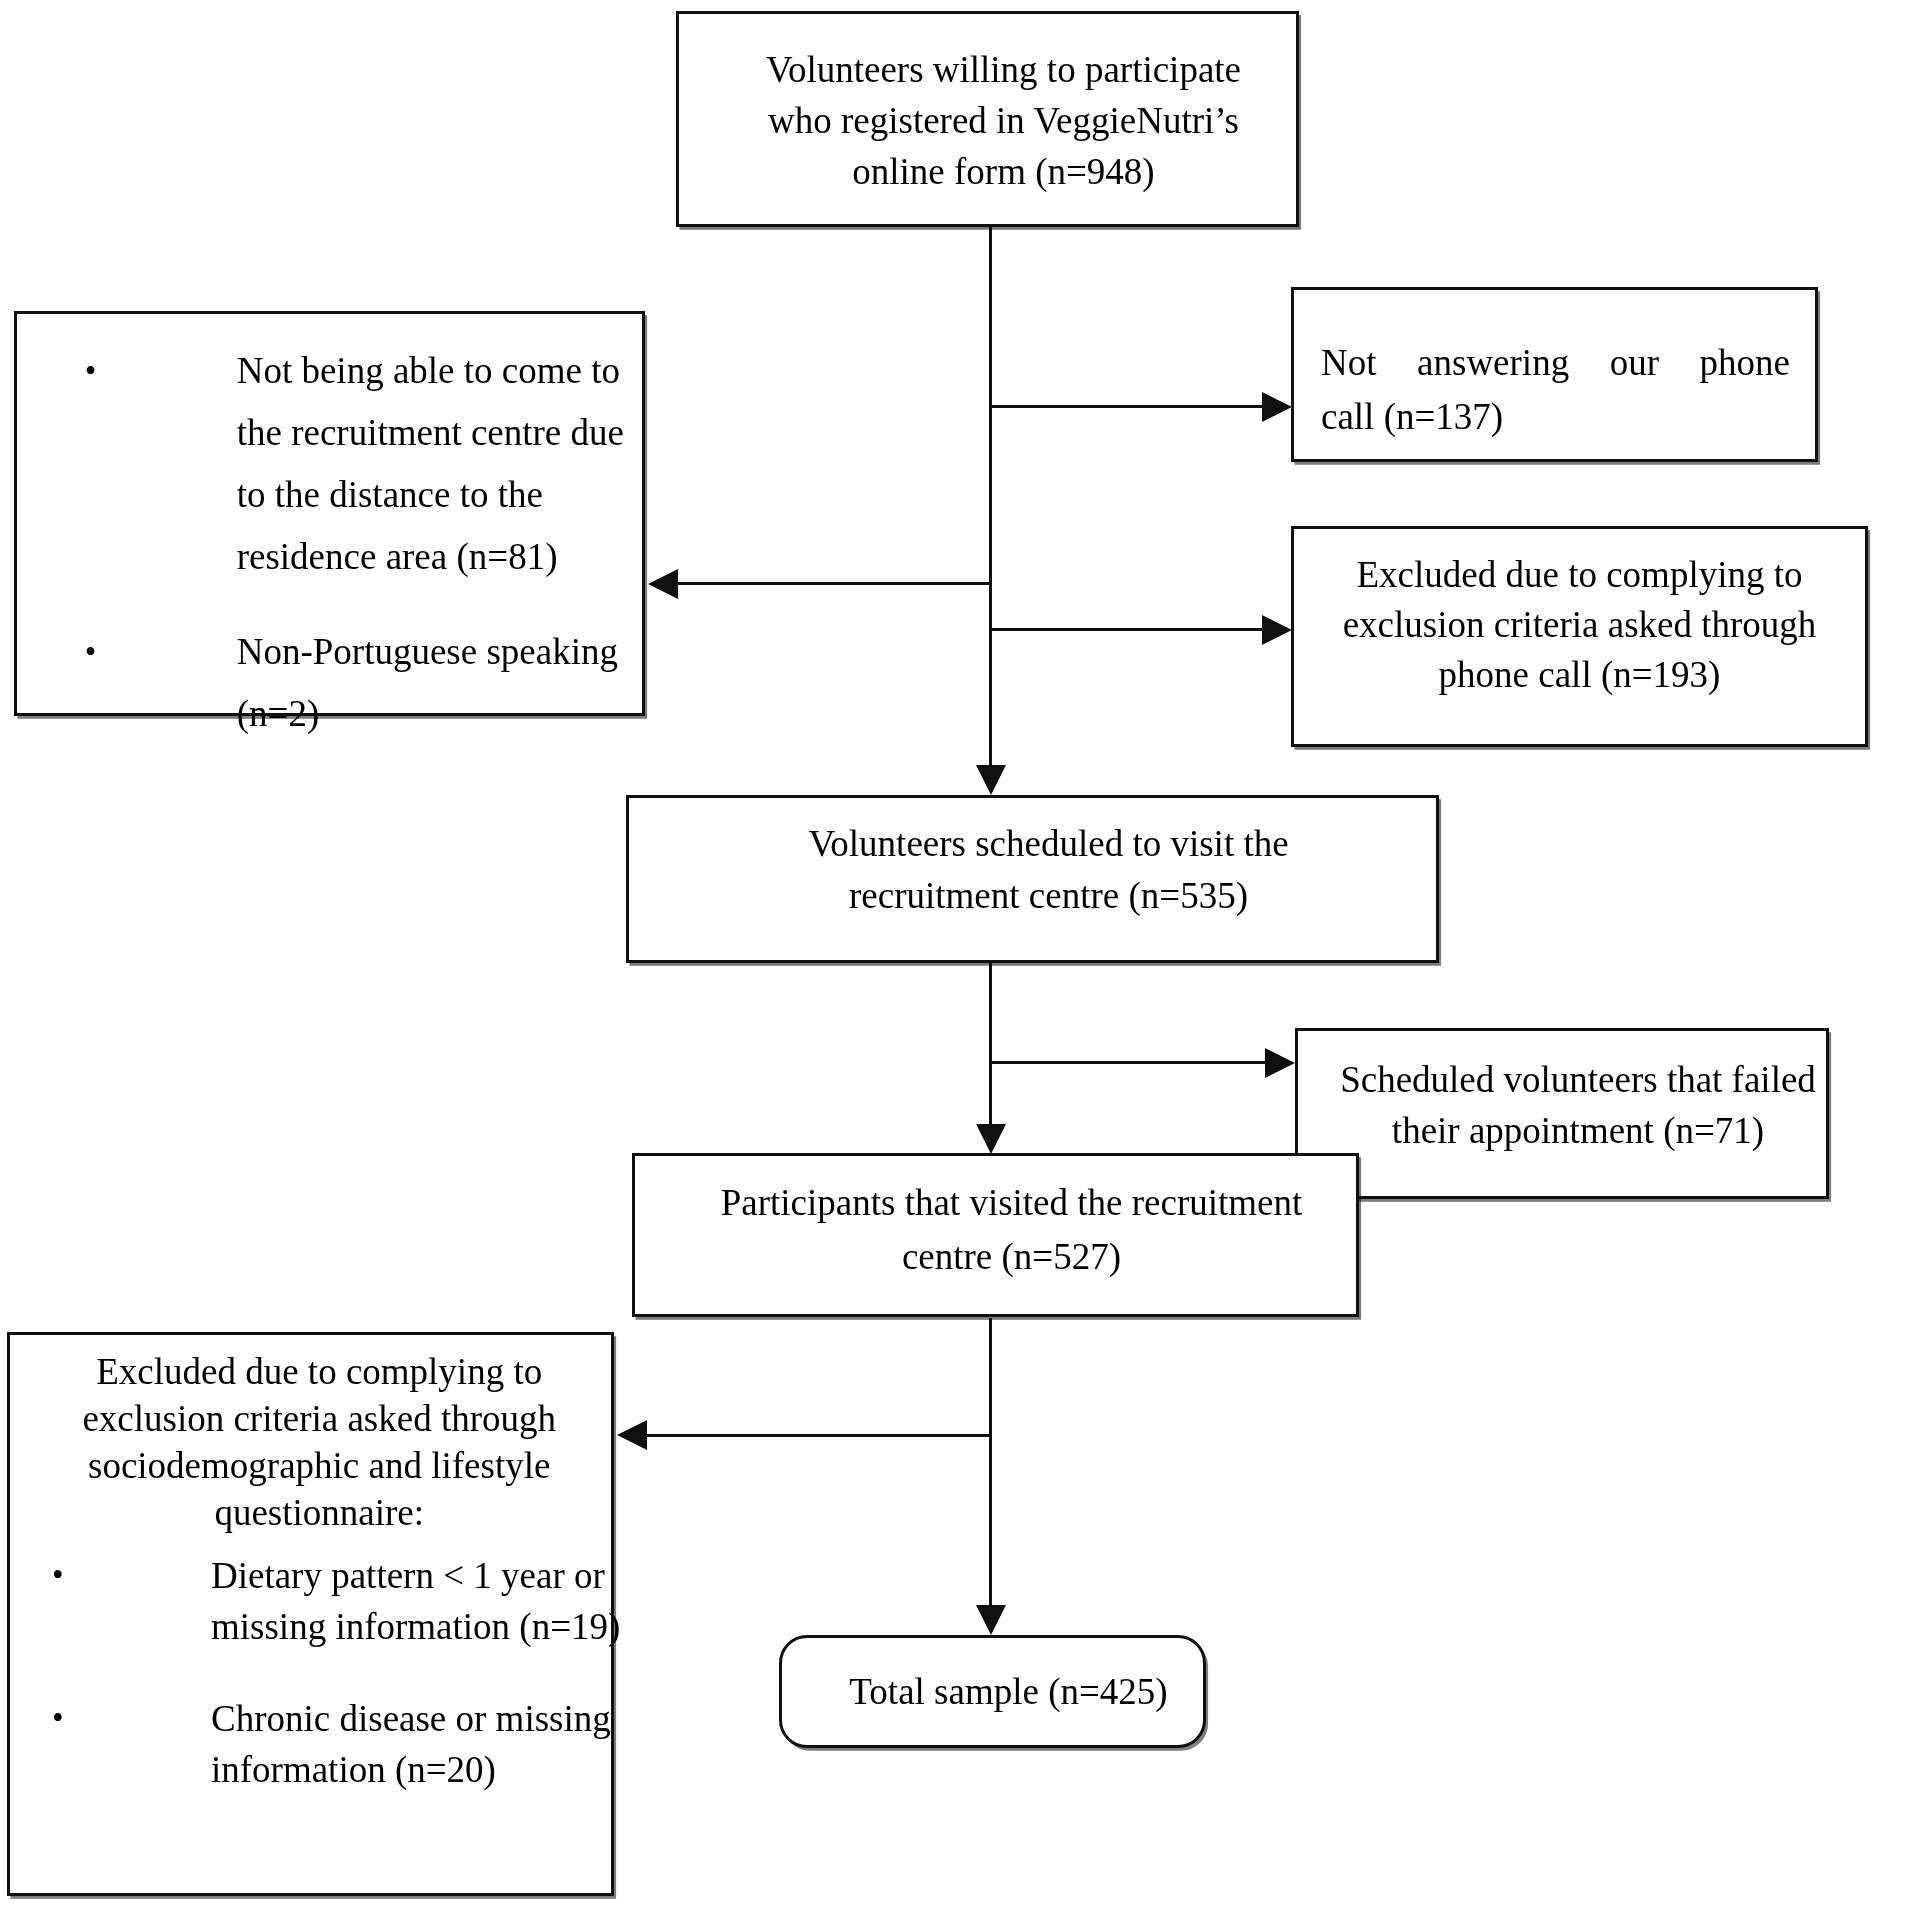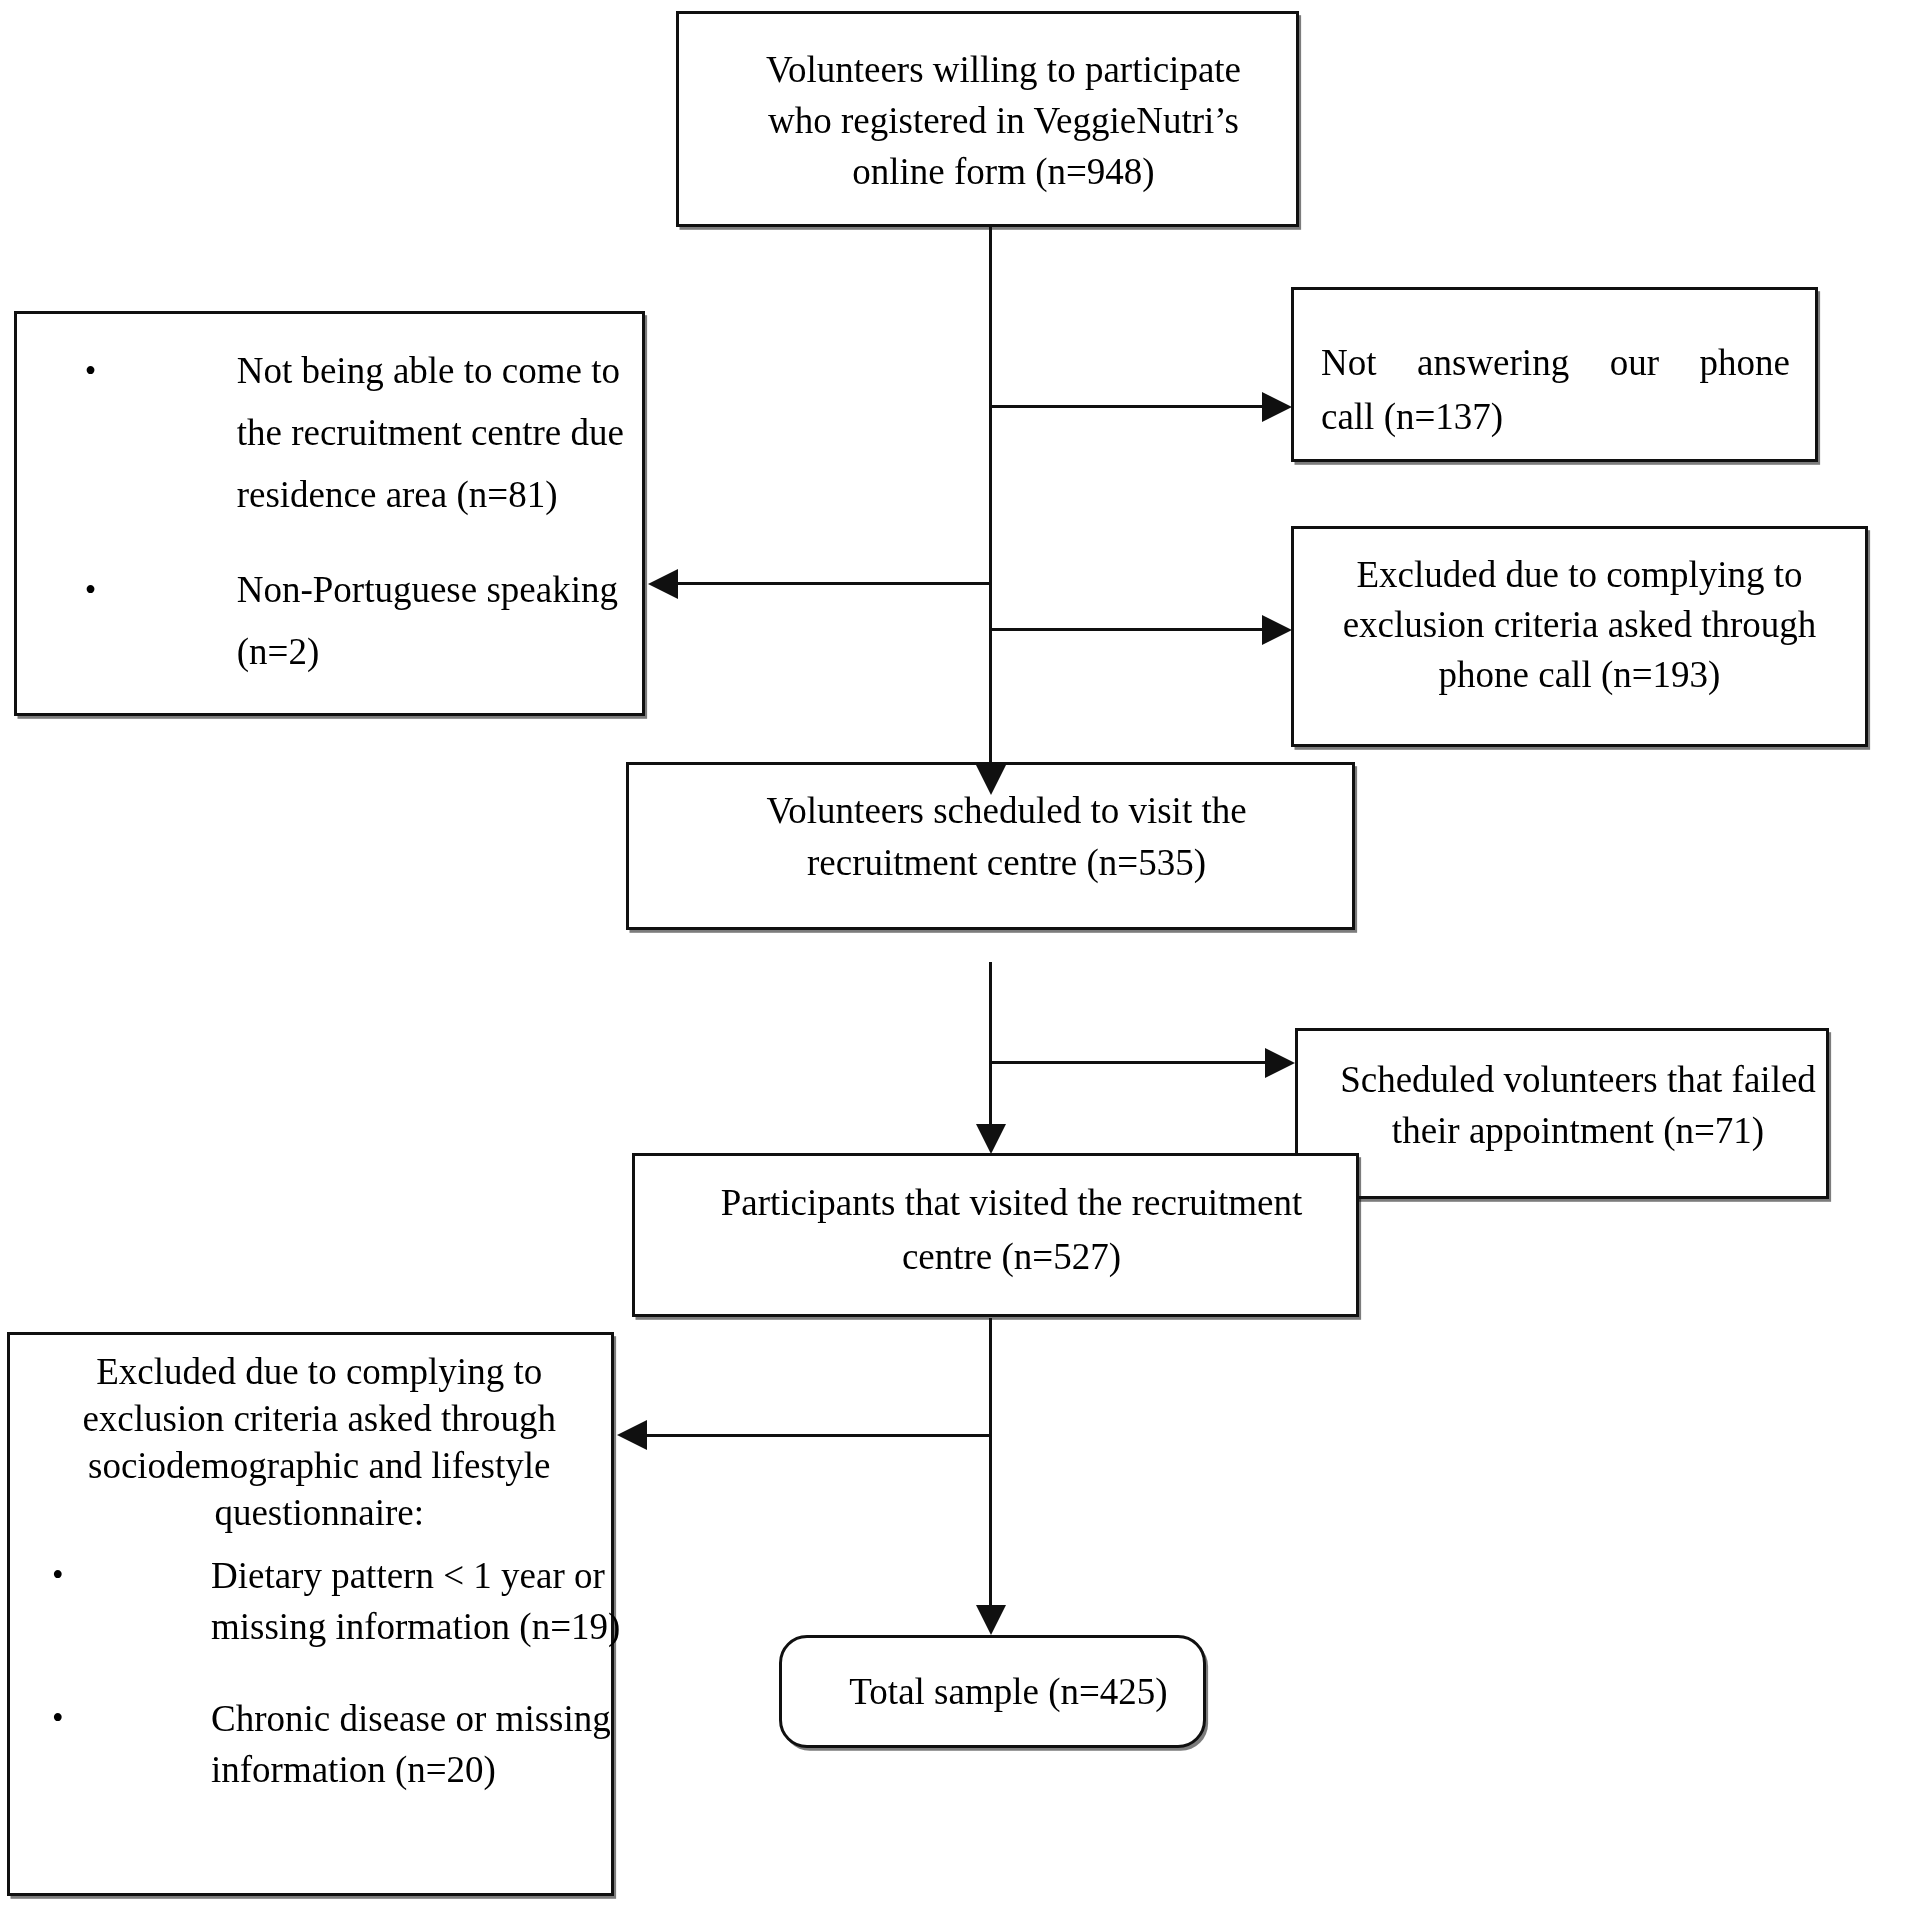--- a/index.html
+++ b/index.html
@@ -25,21 +25,21 @@
   
   #box-registered    { left:676px;  top:11.3px;   width:623px;  height:216px; padding-top:30px; }
   #box-registered .ln { line-height:51px; }
   #box-excl-distance { left:14px;   top:311px;  width:631px;  height:405px; padding:25.5px 14px 0 50px; }
   #box-excl-distance .ln { line-height:62px; }
   #box-not-answering { left:1291px; top:287px;  width:527px;  height:175px; padding:22.6px 25px 0 27px; }
   #box-not-answering .ln { line-height:54px; }
   #box-not-answering .stretch { text-align:justify; text-align-last:justify; word-spacing:0.55em; white-space:normal;margin-top:23px; }
   #box-excl-phone    { left:1291px; top:526px;  width:577px;  height:221px; padding:21px 14px 0 14px; }
   #box-excl-phone .ln { line-height:50px; }
-  #box-scheduled     { left:626px;  top:762px; width:729px; height:168px; padding-top:20px; }
+  #box-scheduled     { left:626px;  top:795px; width:813px; height:168px; padding-top:20px; }
   #box-scheduled .ln { line-height:52px; }
   #box-failed        { left:1295px; top:1028px; width:534px;  height:171px; padding-top:22.6px; }
   #box-failed .ln { line-height:51px; }
   #box-visited       { left:632px;  top:1153px; width:727px; height:164px; padding-top:20px; }
   #box-visited .ln { line-height:54px; }
   #box-excl-quest    { left:7px;   top:1332px; width:607px;  height:564px; padding:12.7px 10.6px 0 28px; }
   #box-excl-quest .ln { line-height:47px; }
   #box-total         { left:779px; top:1635px; width:427px;  height:113px; display:flex; align-items:center; justify-content:center;border-radius:28px; }
   
   .bullet { display:flex; align-items:flex-start; }
@@ -68,20 +68,21 @@
     <span class="ln">who registered in VeggieNutri’s</span>
     <span class="ln">online form (n=948)</span>
   </div>
 
   <div class="box" id="box-excl-distance">
     <div class="bullet">
       <span class="marker">•</span>
       <span class="btxt">
         <span class="ln">Not being able to come to</span>
         <span class="ln">the recruitment centre due</span>
+        <span class="ln">to the distance to the</span>
         <span class="ln">residence area (n=81)</span>
       </span>
     </div>
     <div class="bullet gap">
       <span class="marker">•</span>
       <span class="btxt">
         <span class="ln">Non-Portuguese speaking</span>
         <span class="ln">(n=2)</span>
       </span>
     </div>

